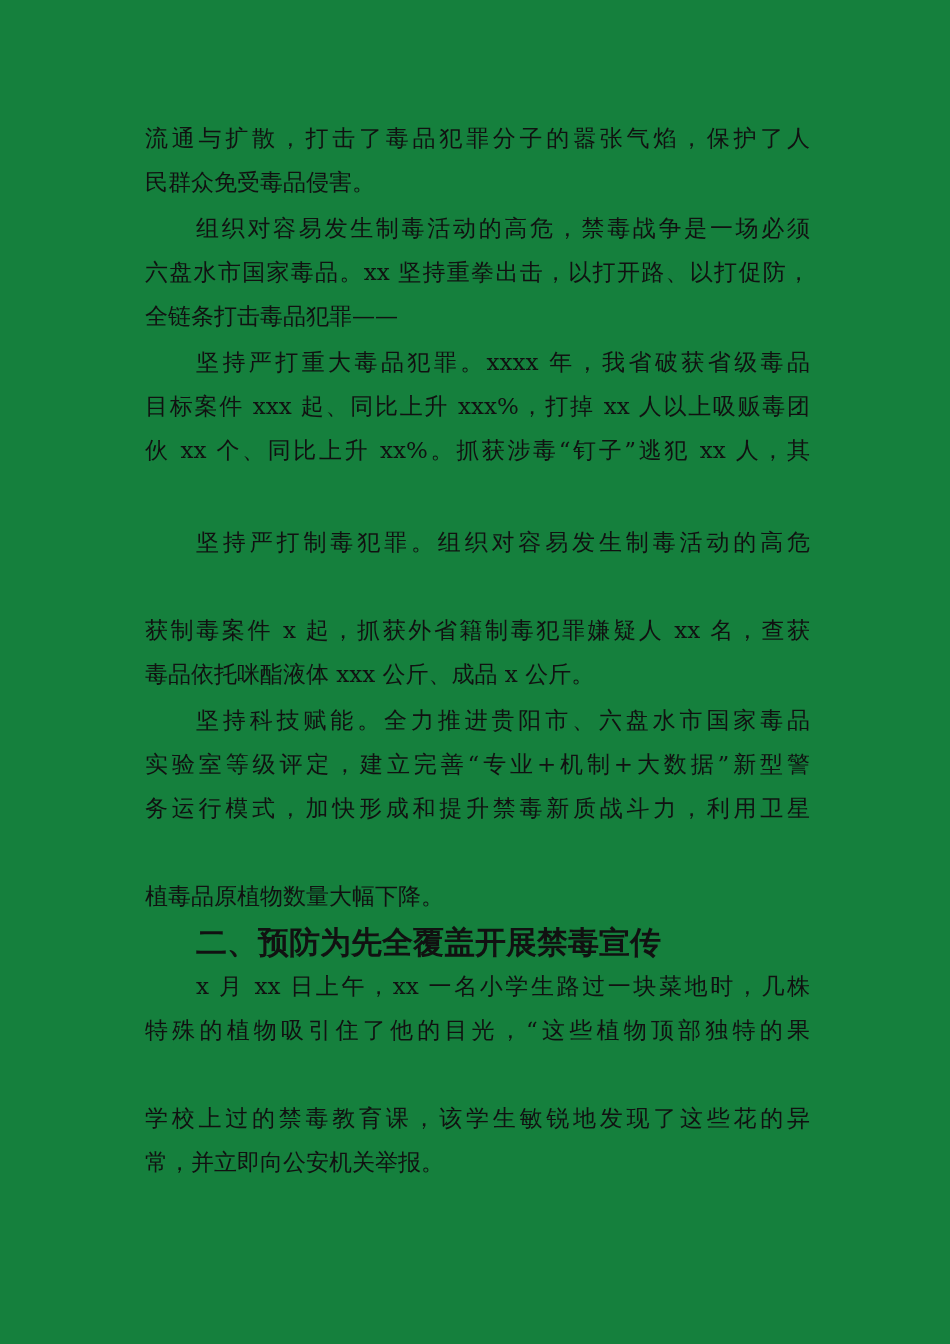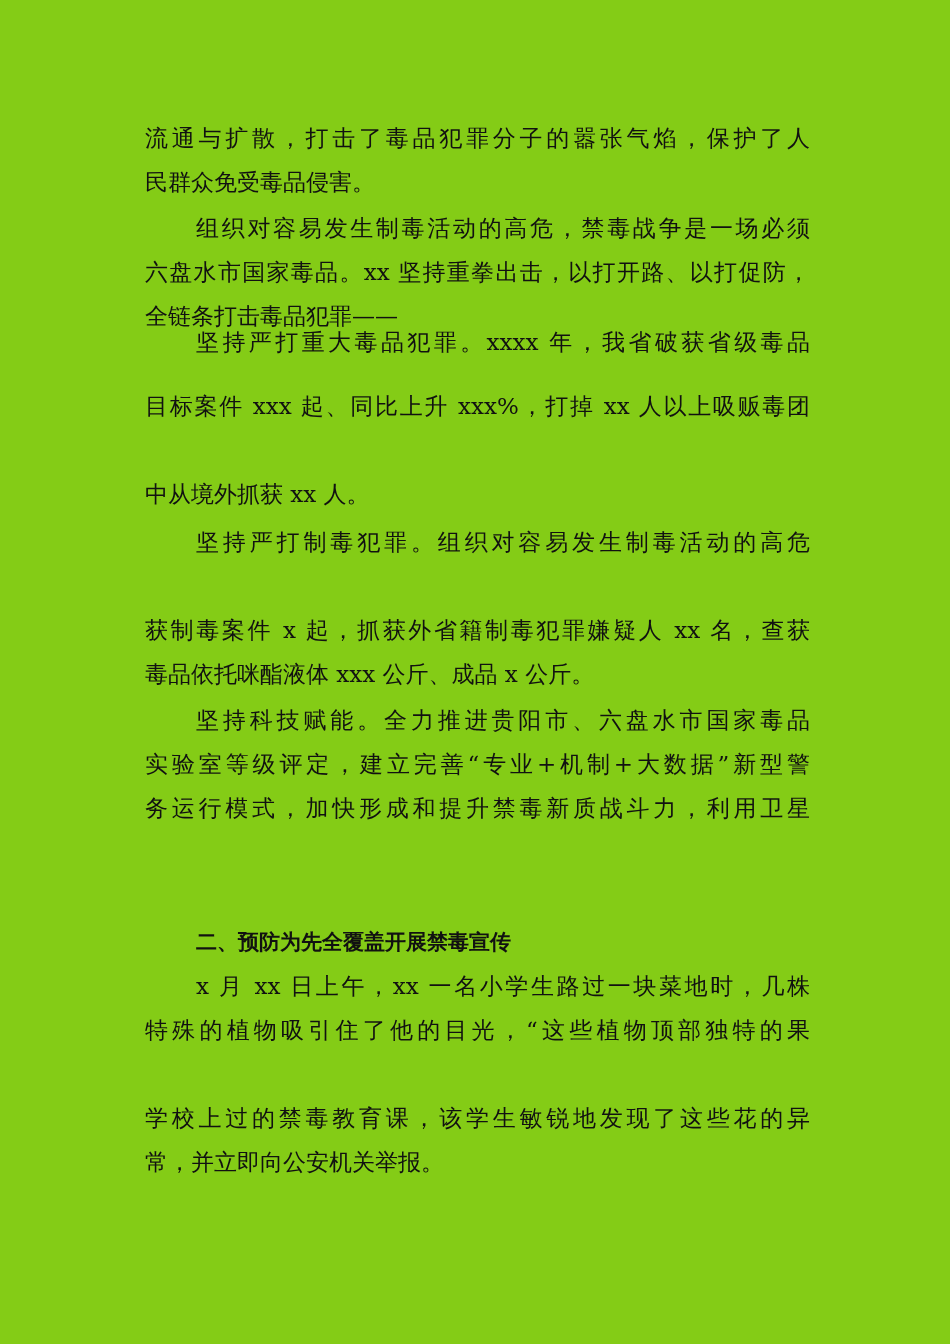--- a/index.html
+++ b/index.html
@@ -1,18 +1,18 @@
 <!DOCTYPE html>
 <html><head>
   <meta charset="utf-8">
   <style>
     html, body { margin: 0; padding: 0; background: #ffffff; }
     body { width: 950px; height: 1344px; position: relative; overflow: hidden; }
     .page {
-      position: absolute; left: 0; top: 0; width: 950px; height: 1344px; background: #84cc16;
+      position: absolute; left: 0; top: 0; width: 950px; height: 1344px; background: #15803d;
     }
     .line {
       position: absolute;
       left: 145px;
       width: 665px;
       height: 44px;
       font-family: "DejaVu Serif", "Liberation Serif", serif;
       font-size: 23px;
       line-height: 44px;
       color: #111111;
@@ -21,46 +21,47 @@
       text-align-last: justify;
       letter-spacing: 0px;
     }
     .line.last { text-align-last: left; }
     .line.indent { left: 196px; width: 614px; }
     .line.heading {
       left: 196px; width: auto;
       font-family: "DejaVu Sans", "Liberation Sans", sans-serif;
       font-weight: bold;
       text-align-last: left;
-      font-size: 21px;
+      font-size: 31px;
     }
   </style>
 </head>
 <body>
 
 <div class="page">
 
   <div class="line" style="top:116px">流通与扩散，打击了毒品犯罪分子的嚣张气焰，保护了人</div>
   <div class="line last" style="top:160px">民群众免受毒品侵害。</div>
 
   <div class="line indent" style="top:206px">组织对容易发生制毒活动的高危，禁毒战争是一场必须</div>
   <div class="line" style="top:250px">六盘水市国家毒品。xx 坚持重拳出击，以打开路、以打促防，</div>
   <div class="line last" style="top:294px">全链条打击毒品犯罪——</div>
 
-  <div class="line indent" style="top:320px">坚持严打重大毒品犯罪。xxxx 年，我省破获省级毒品</div>
+  <div class="line indent" style="top:340px">坚持严打重大毒品犯罪。xxxx 年，我省破获省级毒品</div>
   <div class="line" style="top:384px">目标案件 xxx 起、同比上升 xxx%，打掉 xx 人以上吸贩毒团</div>
-  <div class="line last" style="top:472px">中从境外抓获 xx 人。</div>
+  <div class="line" style="top:428px">伙 xx 个、同比上升 xx%。抓获涉毒“钉子”逃犯 xx 人，其</div>
 
   <div class="line indent" style="top:520px">坚持严打制毒犯罪。组织对容易发生制毒活动的高危</div>
   <div class="line" style="top:608px">获制毒案件 x 起，抓获外省籍制毒犯罪嫌疑人 xx 名，查获</div>
   <div class="line last" style="top:652px">毒品依托咪酯液体 xxx 公斤、成品 x 公斤。</div>
 
   <div class="line indent" style="top:698px">坚持科技赋能。全力推进贵阳市、六盘水市国家毒品</div>
   <div class="line" style="top:742px">实验室等级评定，建立完善“专业+机制+大数据”新型警</div>
   <div class="line" style="top:786px">务运行模式，加快形成和提升禁毒新质战斗力，利用卫星</div>
+  <div class="line last" style="top:874px">植毒品原植物数量大幅下降。</div>
 
   <div class="line heading" style="top:920px">二、预防为先全覆盖开展禁毒宣传</div>
 
   <div class="line indent" style="top:964px">x 月 xx 日上午，xx 一名小学生路过一块菜地时，几株</div>
   <div class="line" style="top:1008px">特殊的植物吸引住了他的目光，“这些植物顶部独特的果</div>
   <div class="line" style="top:1096px">学校上过的禁毒教育课，该学生敏锐地发现了这些花的异</div>
   <div class="line last" style="top:1140px">常，并立即向公安机关举报。</div>
 </div>
 
 </body></html>

